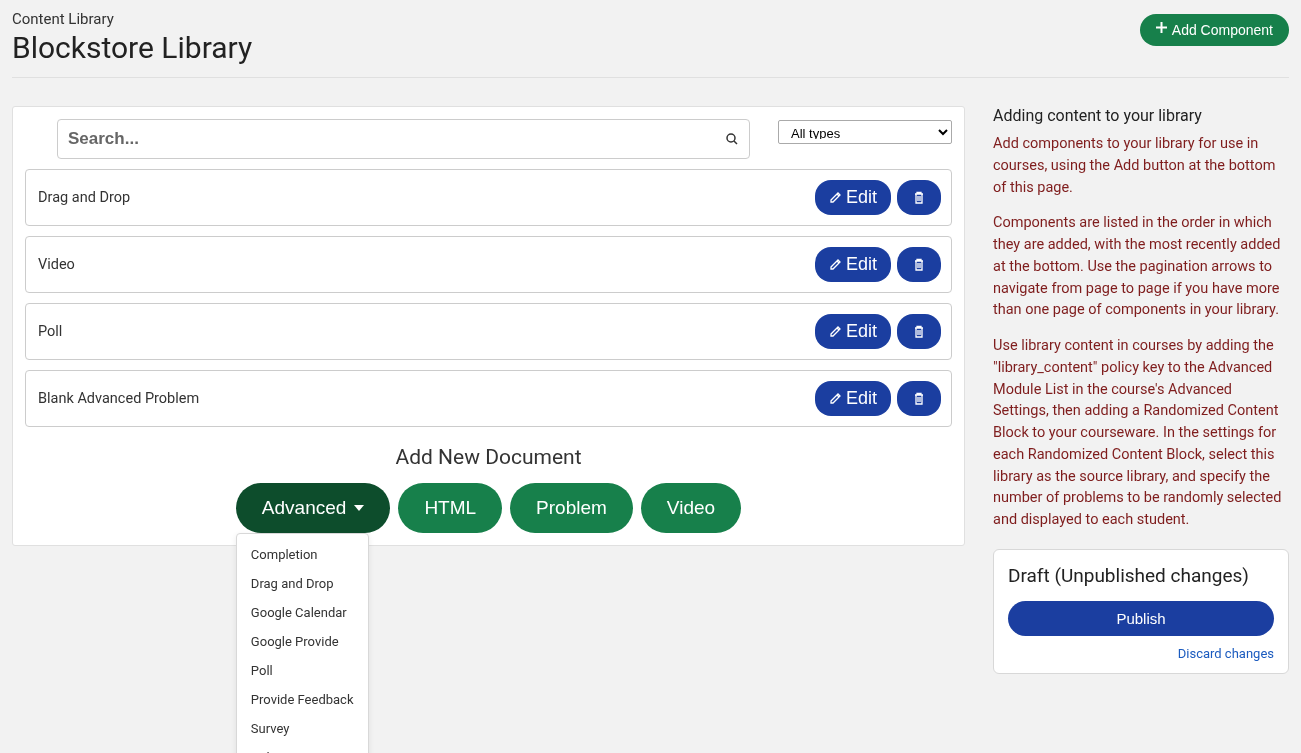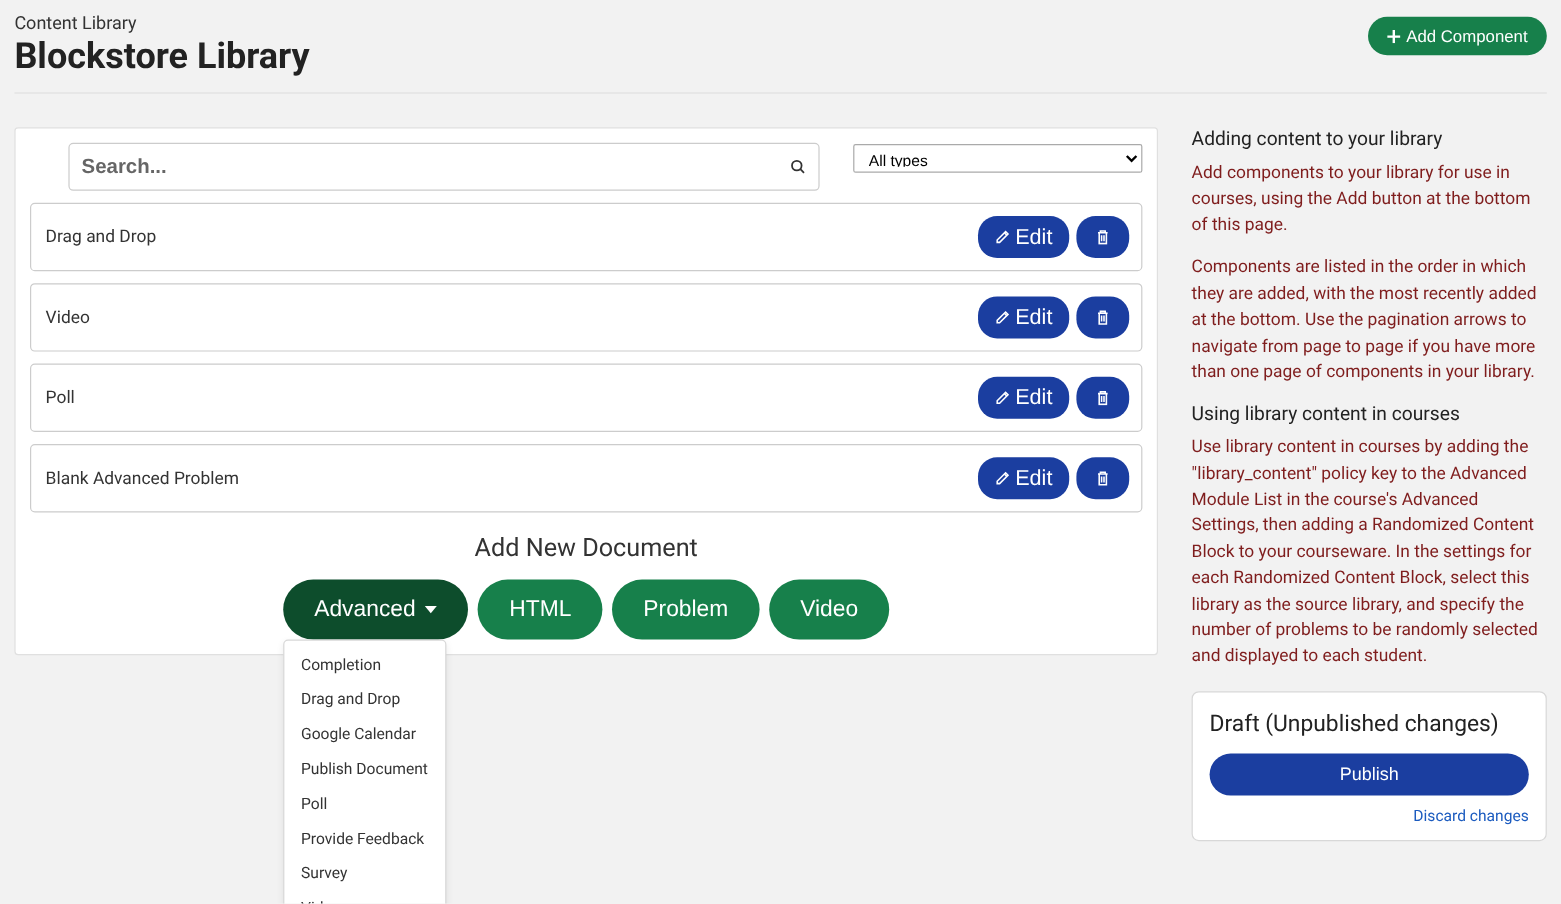--- a/index.html
+++ b/index.html
@@ -22,31 +22,30 @@
   margin-bottom: 28px;
 }
 .header-left { }
 .breadcrumb {
   font-size: 15px;
   color: #333;
   margin-bottom: 2px;
 }
 .page-title {
   font-size: 30px;
-  font-weight: 700;
+  font-weight: 400;
   color: #222;
 }
 .header-buttons {
   display: flex;
   gap: 10px;
   margin-top: 4px;
 }
 .btn {
   display: inline-flex;
-  align-items: center;
   border: none;
   border-radius: 18px;
   padding: 8px 16px;
   font-size: 14px;
   font-weight: 500;
   cursor: pointer;
   color: #fff;
 }
 .btn-green { background: #17804b; }
 .btn-blue { background: #1b3ea0; }
@@ -91,21 +90,21 @@
 .search-icon {
   position: absolute;
   right: 12px;
   top: 50%;
   transform: translateY(-50%);
   font-size: 12px;
   color: #333;
   pointer-events: none;
 }
 .type-select {
-  width: 241px;
+  width: 174px;
   padding: 4px 8px;
   border: 1px solid #aaa;
   border-radius: 2px;
   font-size: 13px;
   background: #fff;
   height: 24px;
   align-self: flex-start;
   margin-top: 1px;
 }
 .component-list { }
@@ -376,41 +375,40 @@
         <div class="add-new-buttons">
           <div class="advanced-wrap">
             <button class="big-pill active">
               <span>Advanced</span>
               <span class="caret-down"></span>
             </button>
             <div class="dropdown-menu" id="advanced-menu">
                 <div class="dropdown-item">Completion</div>
                 <div class="dropdown-item">Drag and Drop</div>
                 <div class="dropdown-item">Google Calendar</div>
-                <div class="dropdown-item">Publish Document</div>
+                <div class="dropdown-item">Google Provide</div>
                 <div class="dropdown-item">Poll</div>
                 <div class="dropdown-item">Provide Feedback</div>
                 <div class="dropdown-item">Survey</div>
                 <div class="dropdown-item">Video</div>
                 <div class="dropdown-item">Word cloud</div>
               </div>
           </div>
           <button class="big-pill">HTML</button>
           <button class="big-pill">Problem</button>
           <button class="big-pill">Video</button>
         </div>
       </div>
 
     </div>
 
     <div class="sidebar">
       <h3>Adding content to your library</h3>
       <p>Add components to your library for use in courses, using the Add button at the bottom of this page.</p>
       <p>Components are listed in the order in which they are added, with the most recently added at the bottom. Use the pagination arrows to navigate from page to page if you have more than one page of components in your library.</p>
-      <h3>Using library content in courses</h3>
       <p>Use library content in courses by adding the "library_content" policy key to the Advanced Module List in the course's Advanced Settings, then adding a Randomized Content Block to your courseware. In the settings for each Randomized Content Block, select this library as the source library, and specify the number of problems to be randomly selected and displayed to each student.</p>
 
       <div class="publish-card">
         <div class="publish-title">Draft (Unpublished changes)</div>
         <button class="publish-btn">Publish</button>
         <a class="discard-link">Discard changes</a>
       </div>
     </div>
 
   </div>

